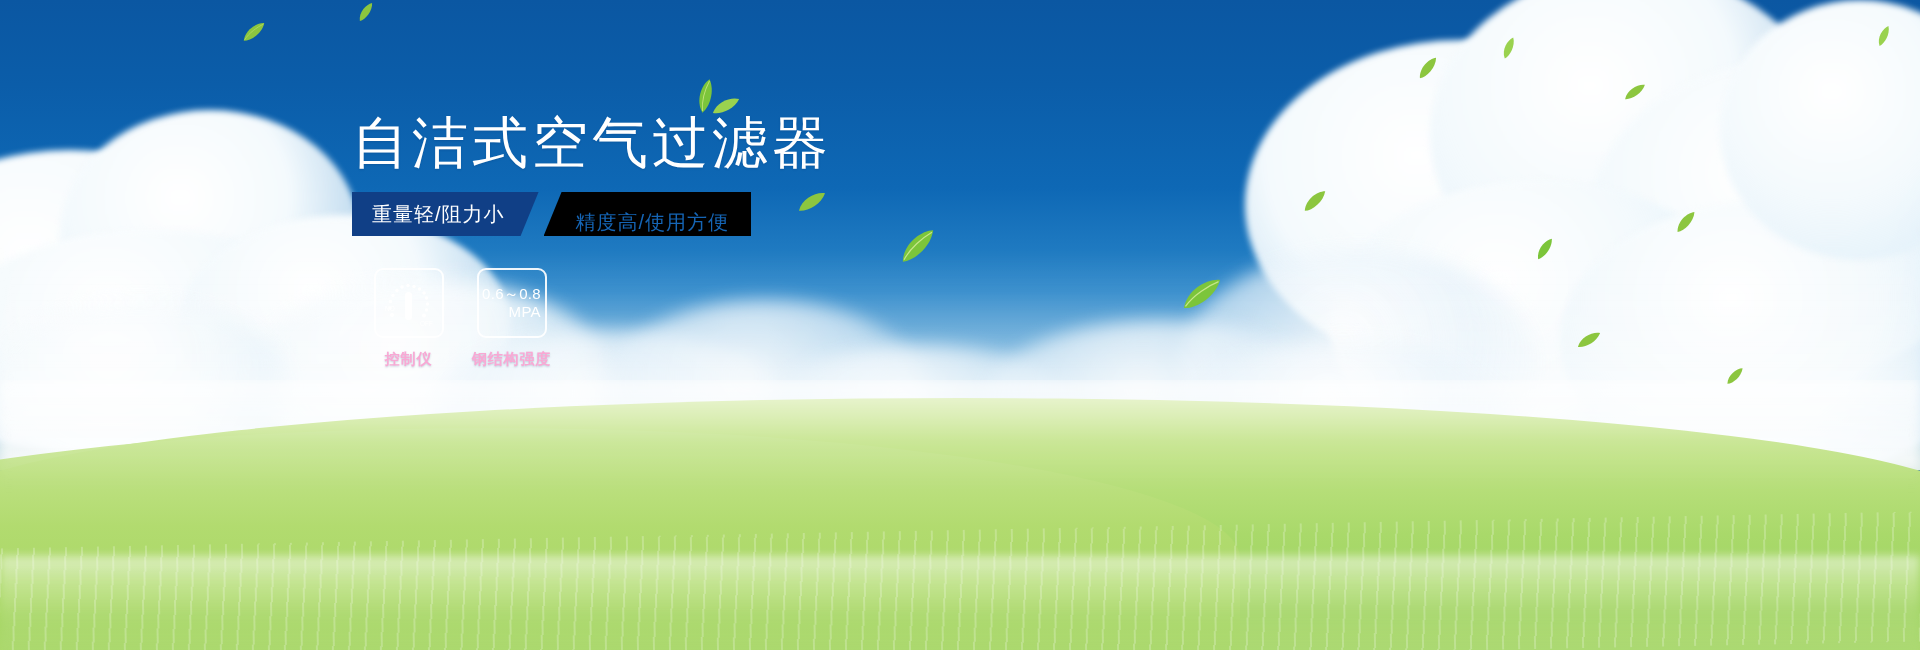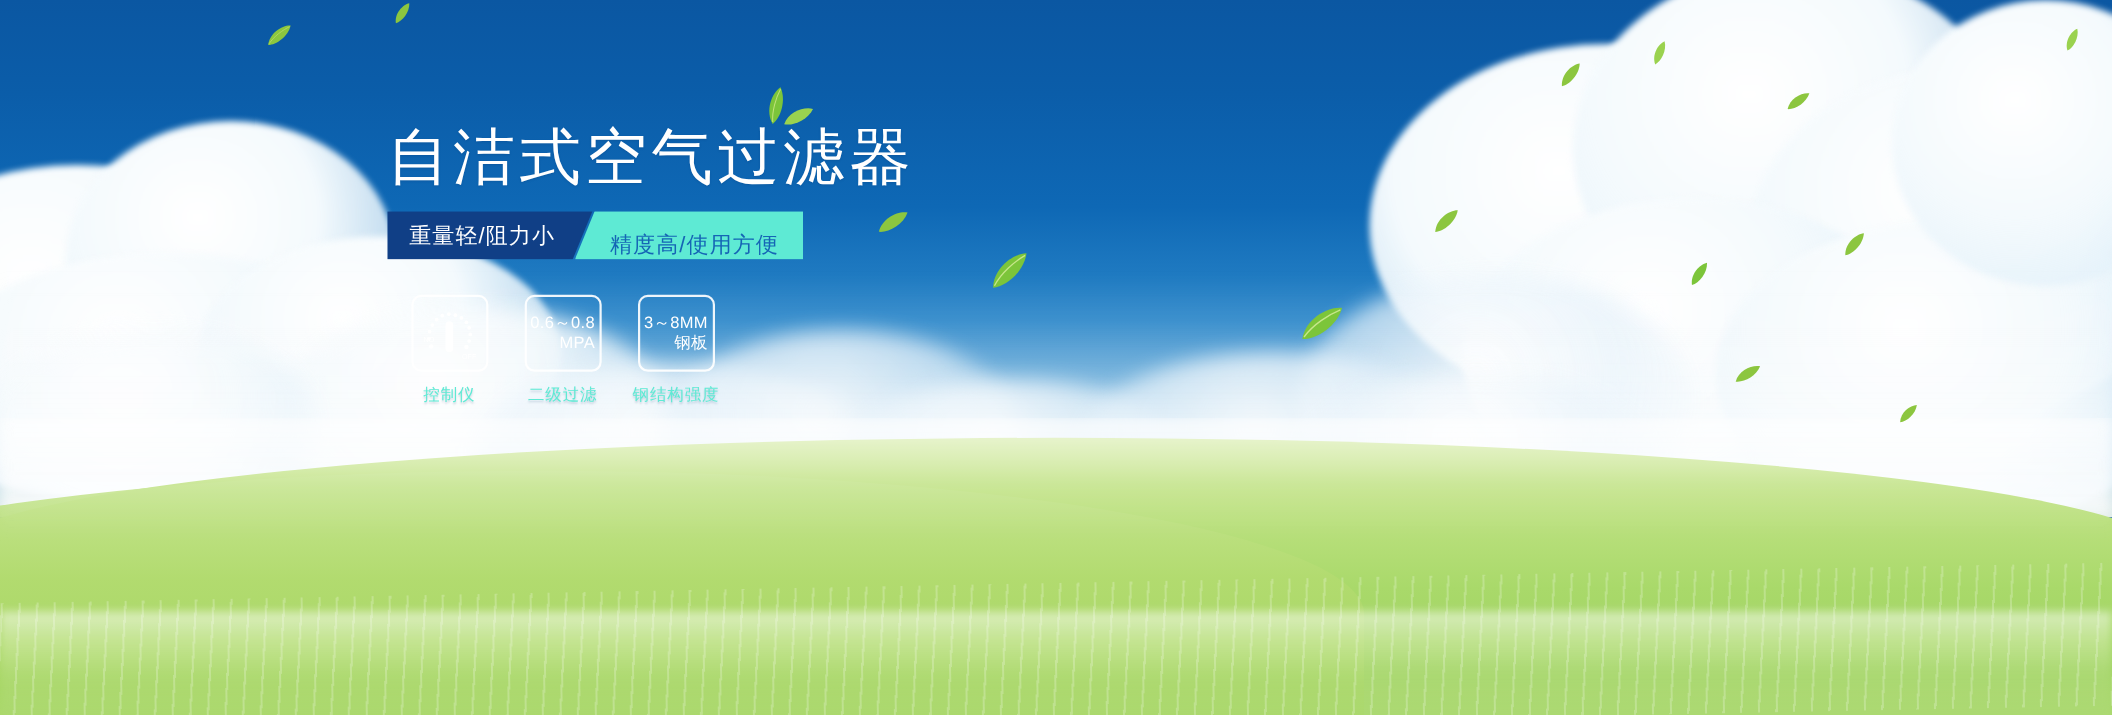--- a/index.html
+++ b/index.html
@@ -96,49 +96,49 @@
   .content{ position:absolute; left:0; top:0; width:1920px; height:571px; }
 
   .title{
     position:absolute; left:352px; top:114px;
     font-size:56px; line-height:1.05; letter-spacing:4px;
     color:#ffffff; font-weight:400; white-space:nowrap;
     text-shadow:0 1px 2px rgba(0,40,90,.18);
   }
 
   
-  .tags{ position:absolute; left:352px; top:192px; display:flex; height:44px; }
+  .tags{ position:absolute; left:352px; top:192px; display:flex; height:44px;gap:21px; }
   .tag{
     display:flex; align-items:center; justify-content:center;
     font-size:20px; letter-spacing:1px; height:44px;
   }
   .tag-a{
     background:#103f86; color:#ffffff;
     padding:0 22px 0 20px;
     clip-path:polygon(0 0, 100% 0, calc(100% - 18px) 100%, 0 100%);
     padding-right:34px;
   }
   .tag-b{
-    background:#5eead4; color:#1565b5;
+    background:#000000; color:#1565b5;
     margin-left:-16px;
     padding:16px 22px 0 32px;
     clip-path:polygon(18px 0, 100% 0, 100% 100%, 0 100%);
   }
 
   
   .features{ position:absolute; left:357px; top:268px; display:flex; gap:0; }
   .feature{ width:103px; display:flex; flex-direction:column; align-items:center; }
   .fbox{
     width:70px; height:70px; border:2px solid rgba(255,255,255,.92);
     border-radius:9px; display:flex; align-items:center; justify-content:center;
     position:relative; overflow:hidden;
   }
   .fbox .txt{ color:#ffffff; text-align:right; font-size:15px; line-height:1.18; letter-spacing:.3px; }
-  .flabel{ margin-top:12px; color:#5eead4; font-size:15px; letter-spacing:.8px; white-space:nowrap;
-           text-shadow:0 1px 2px rgba(0,50,100,.22); }
+  .flabel{ margin-top:12px; color:#f9a8d4; font-size:15px; letter-spacing:.8px; white-space:nowrap;
+           text-shadow:0 1px 2px rgba(0,50,100,.22);font-weight:bold; }
 </style>
 </head>
 <body>
 
 <div id="banner">
 
   <div class="sky"></div>
 
   <div>
     <div class="cloud cl1"></div>
@@ -302,30 +302,21 @@
         <div class="flabel">控制仪</div>
       </div>
 
       <div class="feature">
         <div class="fbox">
           <div class="txt">
             <div>0.6～0.8</div>
             <div>MPA</div>
           </div>
         </div>
-        <div class="flabel">二级过滤</div>
-      </div>
-
-
-      <div class="feature">
-        <div class="fbox">
-          <div class="txt">
-            <div>3～8MM</div>
-            <div>钢板</div>
-          </div>
-        </div>
         <div class="flabel">钢结构强度</div>
       </div>
 
 
+
+
     </div>
   </div>
 </div>
 
 </body></html>

